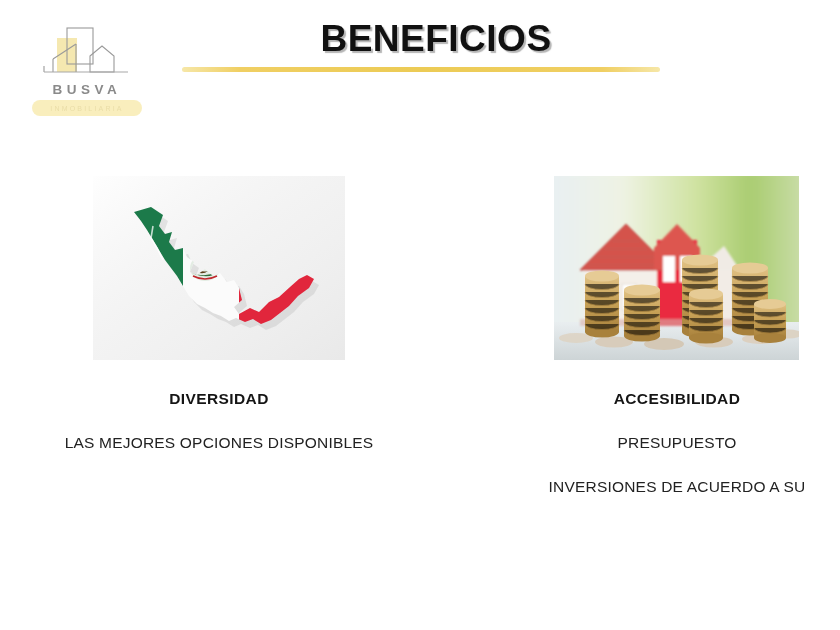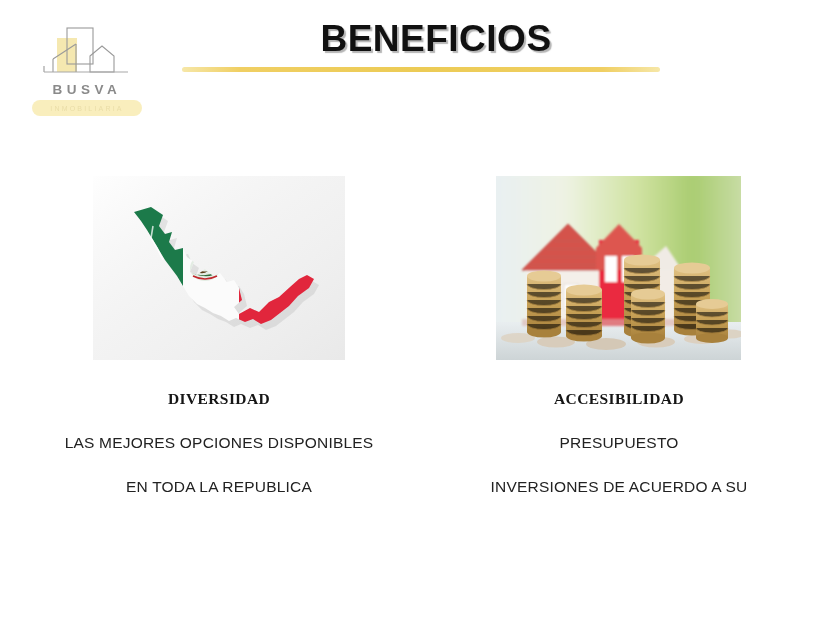--- a/index.html
+++ b/index.html
@@ -84,21 +84,21 @@
     border-radius: 3px;
     background: linear-gradient(90deg,#f6e7a8 0%,#f0cf63 12%,#eccb55 50%,#f0cf63 88%,#f6e7a8 100%);
   }
 
   
   .panel {
     position: absolute;
     top: 176px;
   }
   #panel-left  { left: 93px; }
-  #panel-right { left: 496px; }
+  #panel-right { left: 554px; }
 
   .photo {
     position: relative;
     width: 252px;
     height: 184px;
     overflow: hidden;
   }
   #photo-right { width: 245px; }
 
   .caption {
@@ -109,21 +109,20 @@
   }
   #caption-left  { left: -62px;  width: 376px; }
   #caption-right { left: -30px;  width: 306px; }
 
   .caption-title {
     font-size: 15.5px;
     font-weight: bold;
     letter-spacing: .4px;
     color: #151515;
     margin-bottom: 1px;
-    font-family: Liberation Serif, serif;
   }
   .caption-body {
     font-size: 15.5px;
     font-weight: 400;
     letter-spacing: .2px;
     color: #222222;
     margin-top: 22px;
   }
 
   
@@ -217,21 +216,20 @@
         </g>
       </g>
 
       <path d="M60,50 L58,62 L64,72 L70,84" fill="none" stroke="#ffffff" stroke-width="1.6" opacity=".75"></path>
     </svg>
   </div>
 
   <div class="caption" id="caption-left">
     <div class="caption-title">DIVERSIDAD</div>
     <div class="caption-body">LAS MEJORES OPCIONES DISPONIBLES</div>
-    <div class="caption-body">EN TODA LA REPUBLICA</div>
   </div>
 </div>
 
 <div class="panel" id="panel-right">
 
   <div class="photo" id="photo-right">
     <svg id="house-svg" width="245" height="184" viewBox="0 0 245 184">
       <defs>
         <linearGradient id="bgsky" x1="0" y1="0" x2="1" y2="0">
           <stop offset="0%" stop-color="#e8eff4"></stop>

